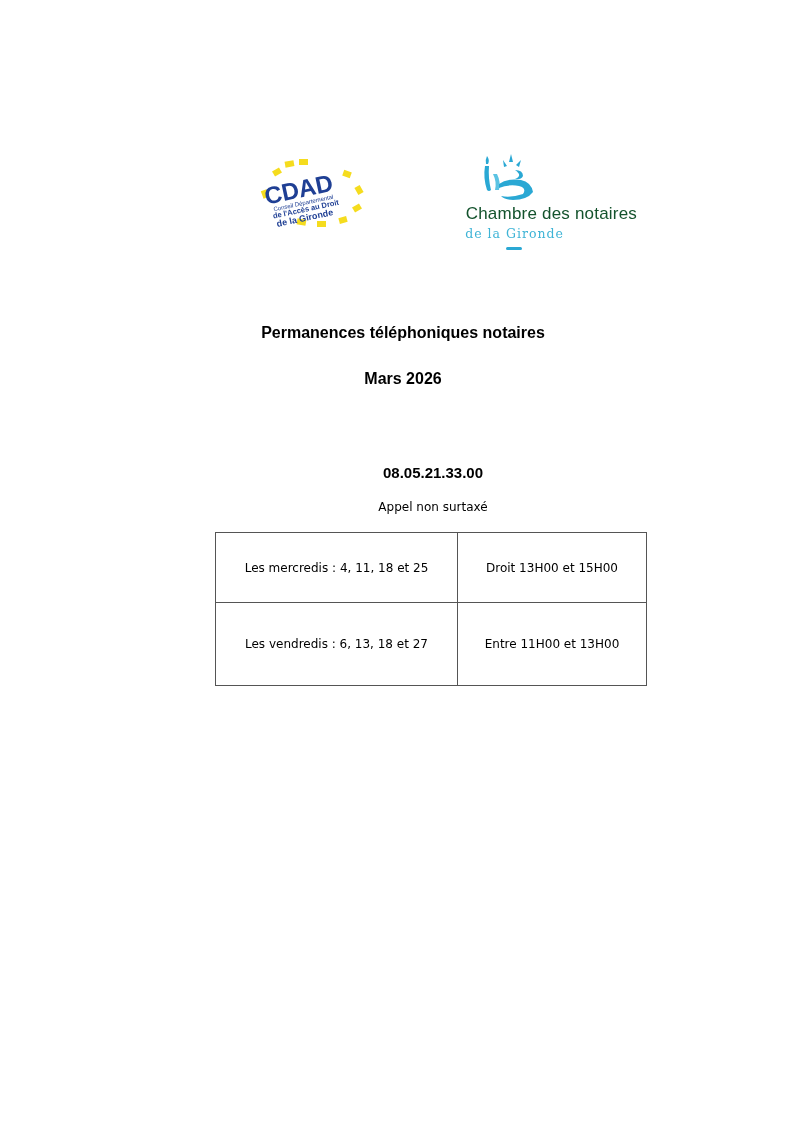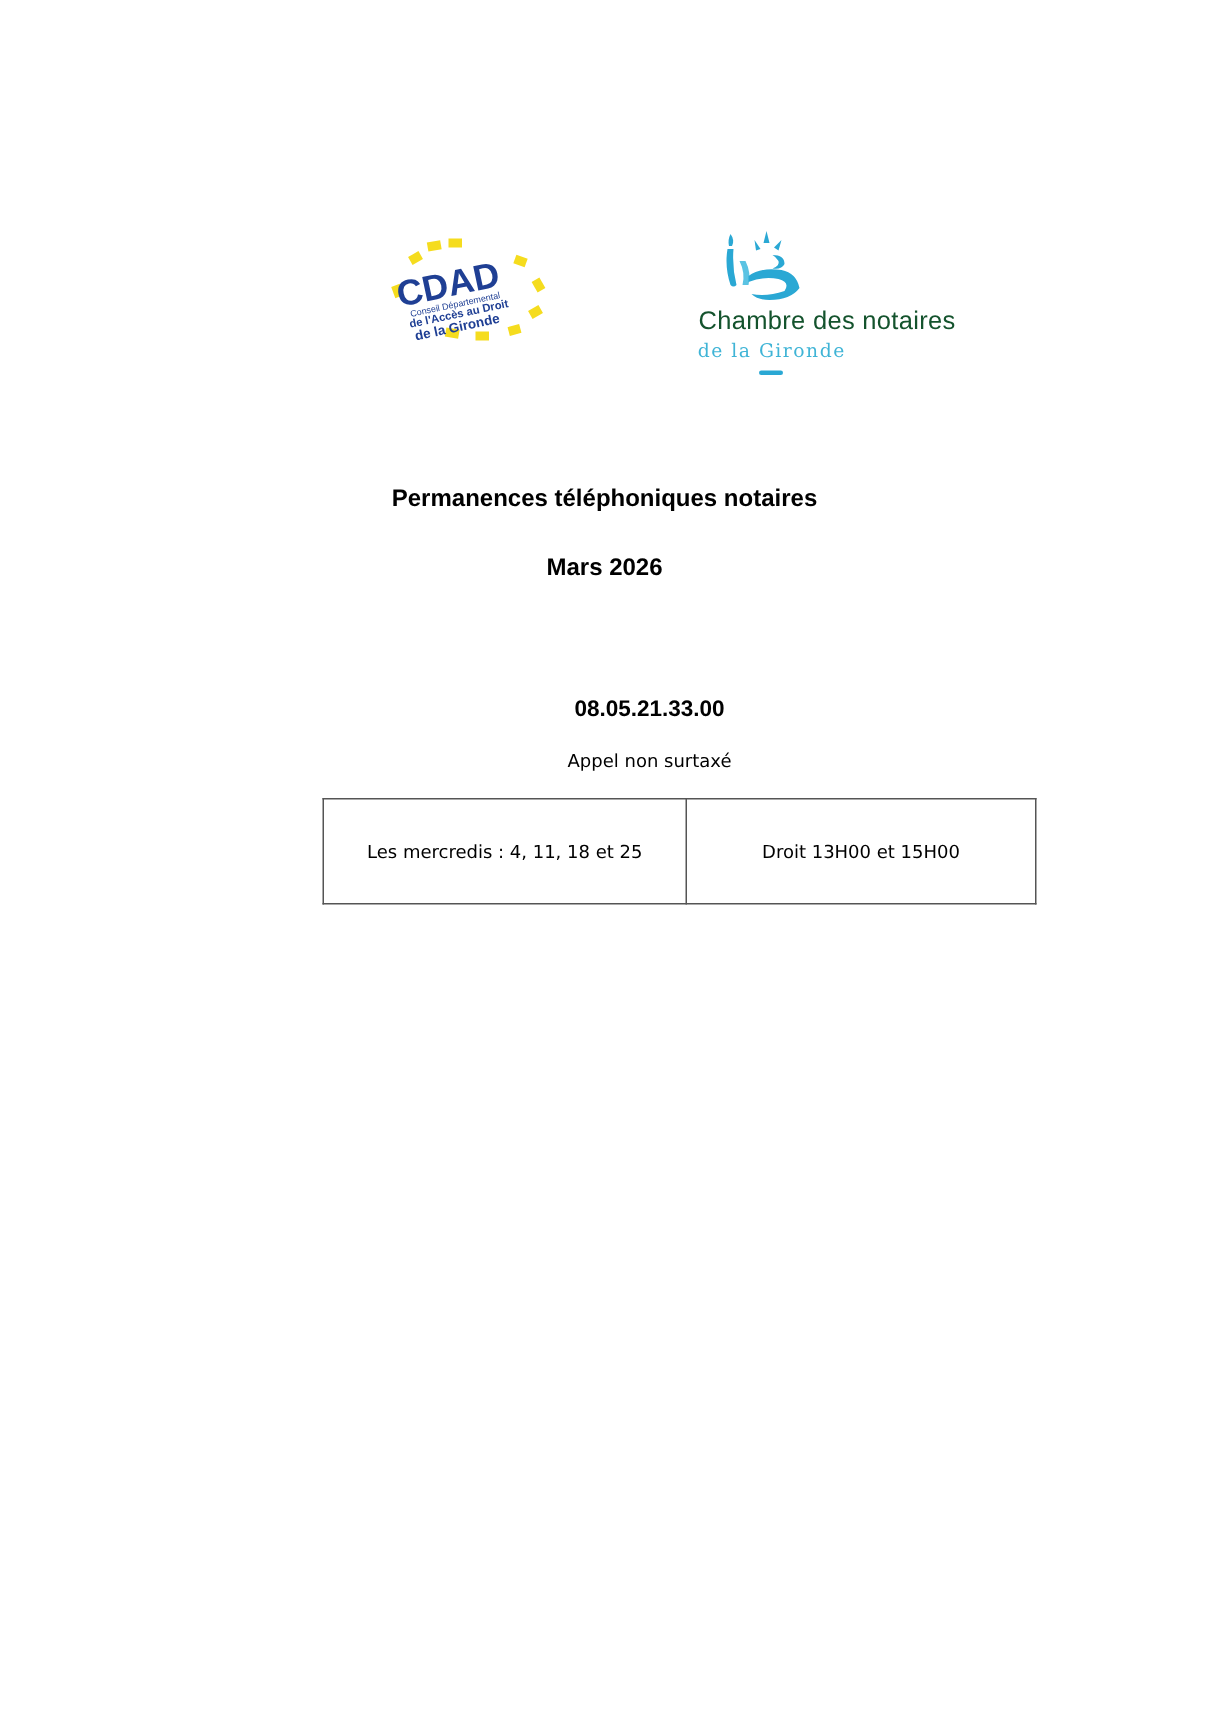--- a/index.html
+++ b/index.html
@@ -7,21 +7,21 @@
     .cdad-logo { position: absolute; left: 255px; top: 157px; width: 115px; height: 72px; }
     .chambre-logo { position: absolute; left: 392px; top: 150px; width: 245px; height: 105px; }
     .chambre-title { position: absolute; left: 0; top: 54px; width: 245px; text-align: right; font-family: Liberation Sans, sans-serif; font-size: 17px; color: #14532d; letter-spacing: 0.2px; }
     .chambre-sub { position: absolute; left: 0; top: 76px; width: 245px; text-align: center; font-family: "DejaVu Serif", serif; font-size: 12.5px; color: #3fb4d6; letter-spacing: 1px; }
     .chambre-dash { position: absolute; left: 114px; top: 97px; width: 16px; height: 3px; background: #2aa8d4; border-radius: 2px; }
     .doc-title { position: absolute; left: 0; width: 806px; text-align: center; font-family: "Liberation Sans", sans-serif; font-weight: bold; font-size: 16px; }
     .t1 { top: 324px; }
     .t2 { top: 370px; }
     .phone { position: absolute; left: 0; top: 464px; width: 866px; text-align: center; font-family: "Liberation Sans", sans-serif; font-weight: bold; font-size: 15px; }
     .note { position: absolute; left: 0; top: 500px; width: 866px; text-align: center; font-size: 12px; }
-    table.sched { position: absolute; left: 215px; top: 532px; width: 476px; border-collapse: collapse; font-size: 12px; }
+    table.sched { position: absolute; left: 215px; top: 532px; width: 432px; border-collapse: collapse; font-size: 12px; }
     table.sched td { border: 1px solid #555; text-align: center; vertical-align: middle; }
     table.sched tr.r1 td { height: 67px; }
     table.sched tr.r2 td { height: 80px; }
     table.sched td.c1 { width: 239px; }
   </style>
 </head>
 <body>
 
 <div class="cdad-logo">
   <svg width="115" height="72" viewBox="0 0 115 72">
@@ -67,14 +67,18 @@
 
 <div class="phone">08.05.21.33.00</div>
 <div class="note">Appel non surtaxé</div>
 
 <table class="sched">
   <tbody>
       <tr class="r1">
     <td class="c1">Les mercredis : 4, 11, 18 et 25</td>
     <td>Droit 13H00 et 15H00</td>
   </tr>
+  <tr class="r2">
+    <td class="c1">Les vendredis : 6, 13, 18 et 27</td>
+    <td>Entre 11H00 et 13H00</td>
+  </tr>
 </tbody>
   </table>
 
 </body></html>

